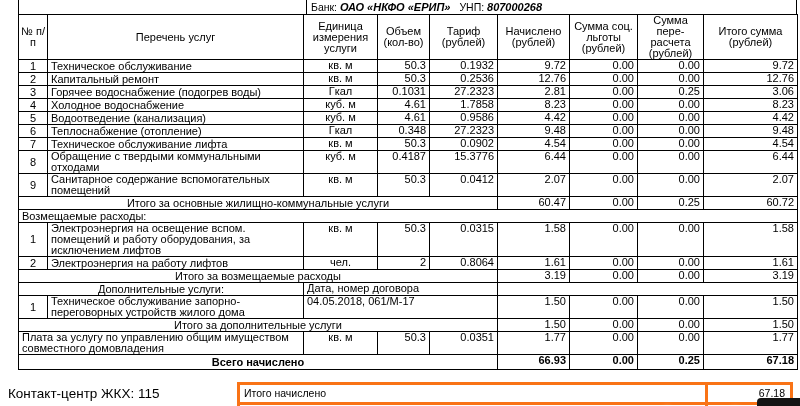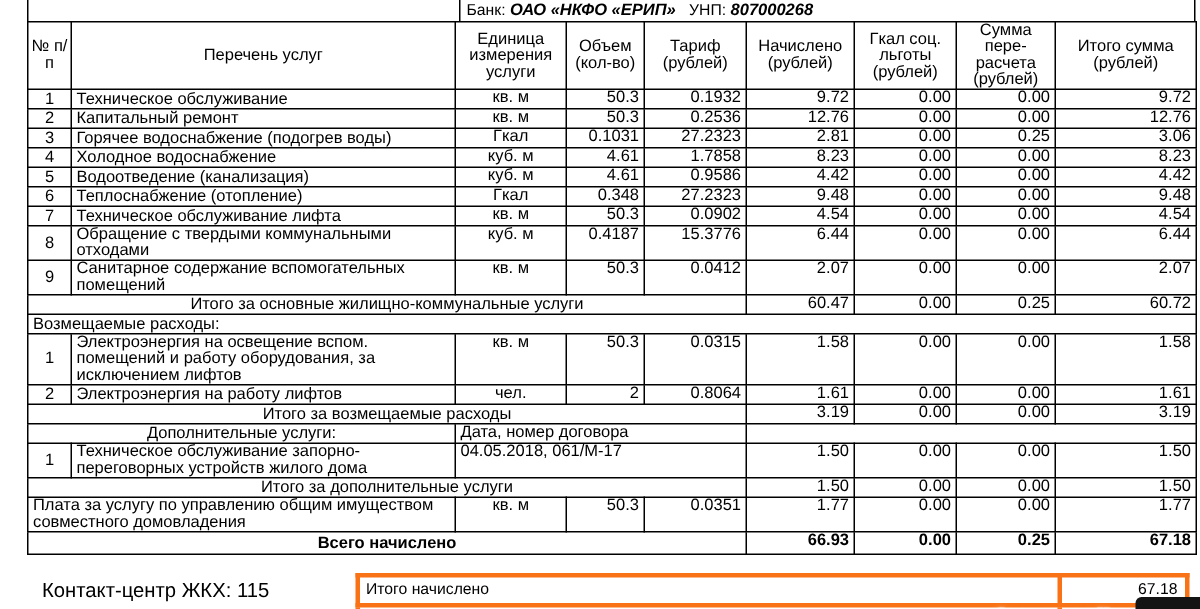--- a/index.html
+++ b/index.html
@@ -37,21 +37,21 @@
     border-collapse:collapse;table-layout:fixed;
   }
   table.bottom td{
     border:3px solid #f97316;height:15px;line-height:13px;font-size:10.5px;
     overflow:hidden;white-space:nowrap;
   }
   table.bottom tr:last-child td{border-bottom:none;}
   td.bt-label{text-align:left;padding:0 2px 0 4px;}
   td.bt-value{text-align:right;padding-right:5px;}
   
-  .contact{position:absolute;left:28px;top:376px;font-size:13.5px;line-height:16px;white-space:nowrap;}
+  .contact{position:absolute;left:8px;top:376px;font-size:13.5px;line-height:16px;white-space:nowrap;}
   
   .watermark{
     position:absolute;left:664px;top:374px;z-index:4;
     font-size:15px;font-weight:bold;letter-spacing:0.3px;color:#a6a6a6;
     text-shadow:-1px -1px 1px #fff,1px -1px 1px #fff,-1px 1px 1px #fff,1px 1px 1px #fff,0 0 5px #fff;
     white-space:nowrap;
   }
   .black-bar{position:absolute;left:757px;top:398px;width:43px;height:9px;background:#141414;border-radius:4px 0 0 1px;z-index:5;}
 </style>
 </head>
@@ -82,21 +82,21 @@
         <col style="width:94px">
     </colgroup>
     <thead>
       <tr>
         <th>№ п/п</th>
         <th>Перечень услуг</th>
         <th>Единица измерения услуги</th>
         <th>Объем (кол-во)</th>
         <th>Тариф (рублей)</th>
         <th>Начислено (рублей)</th>
-        <th>Гкал соц. льготы (рублей)</th>
+        <th>Сумма соц. льготы (рублей)</th>
         <th>Сумма пере-расчета (рублей)</th>
         <th>Итого сумма (рублей)</th>
       </tr>
     </thead>
     <tbody>
         <tr class="service">
           <td class="c-num">1</td>
           <td class="c-name">Техническое обслуживание</td>
           <td class="c-unit">кв. м</td>
           <td class="c-val">50.3</td>

